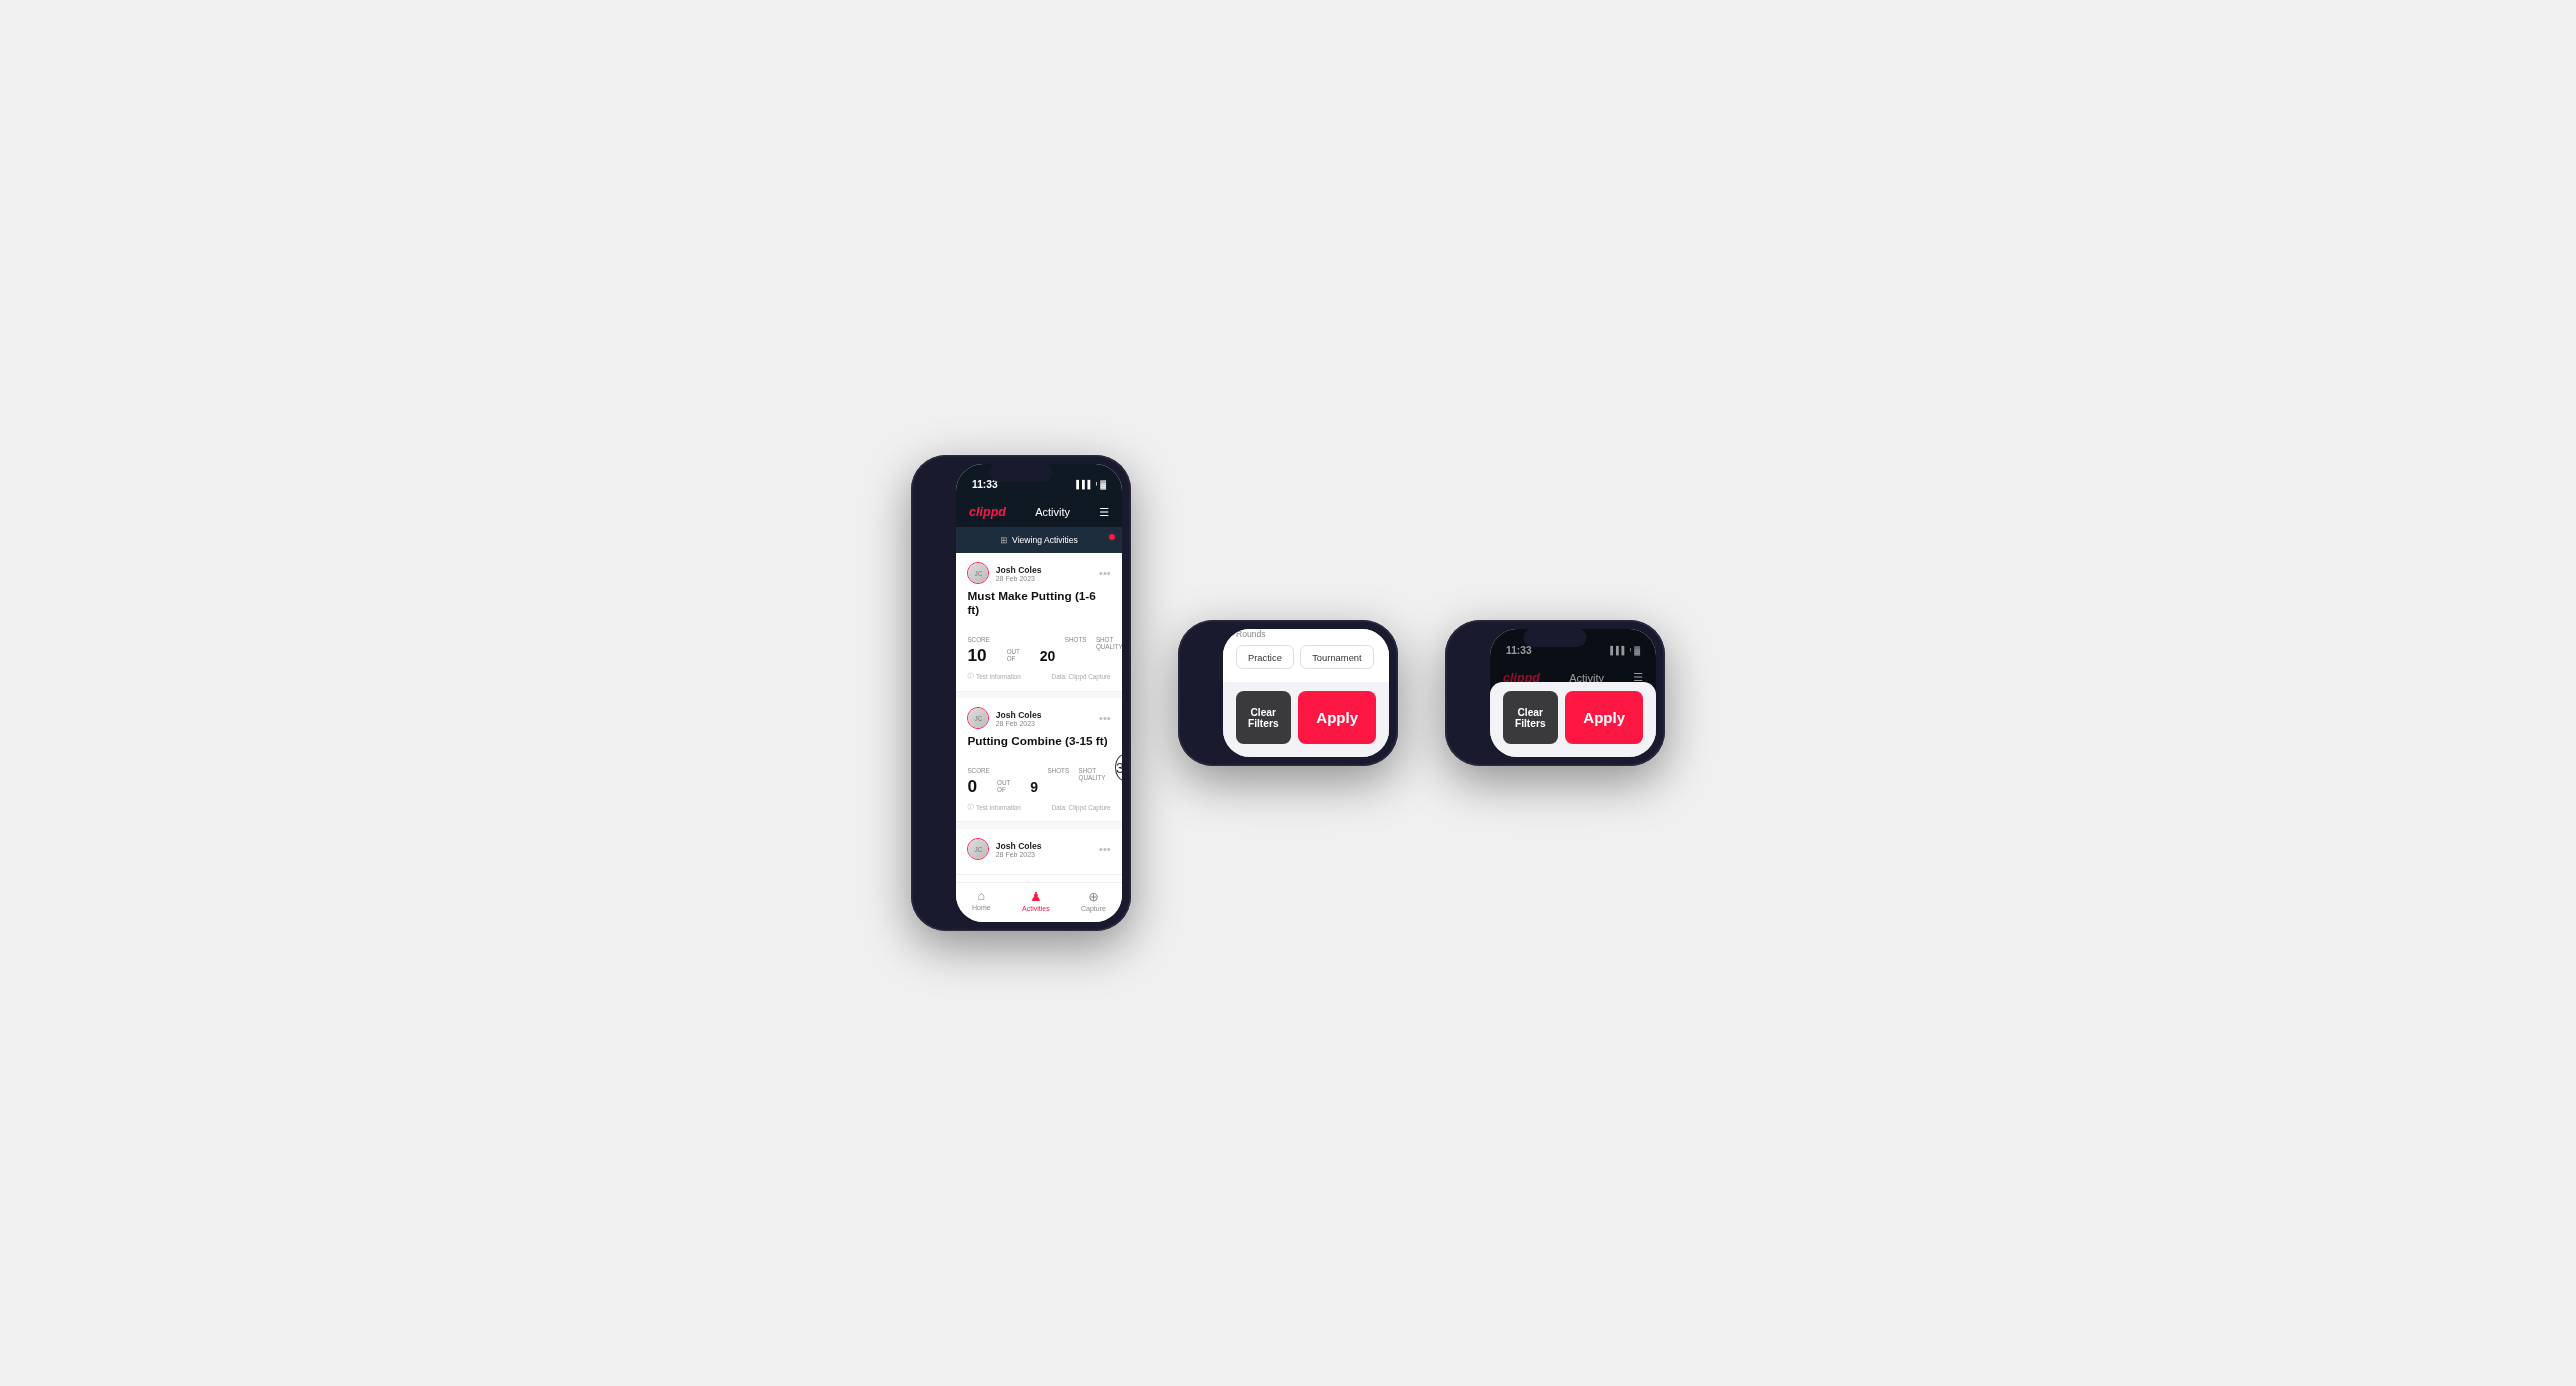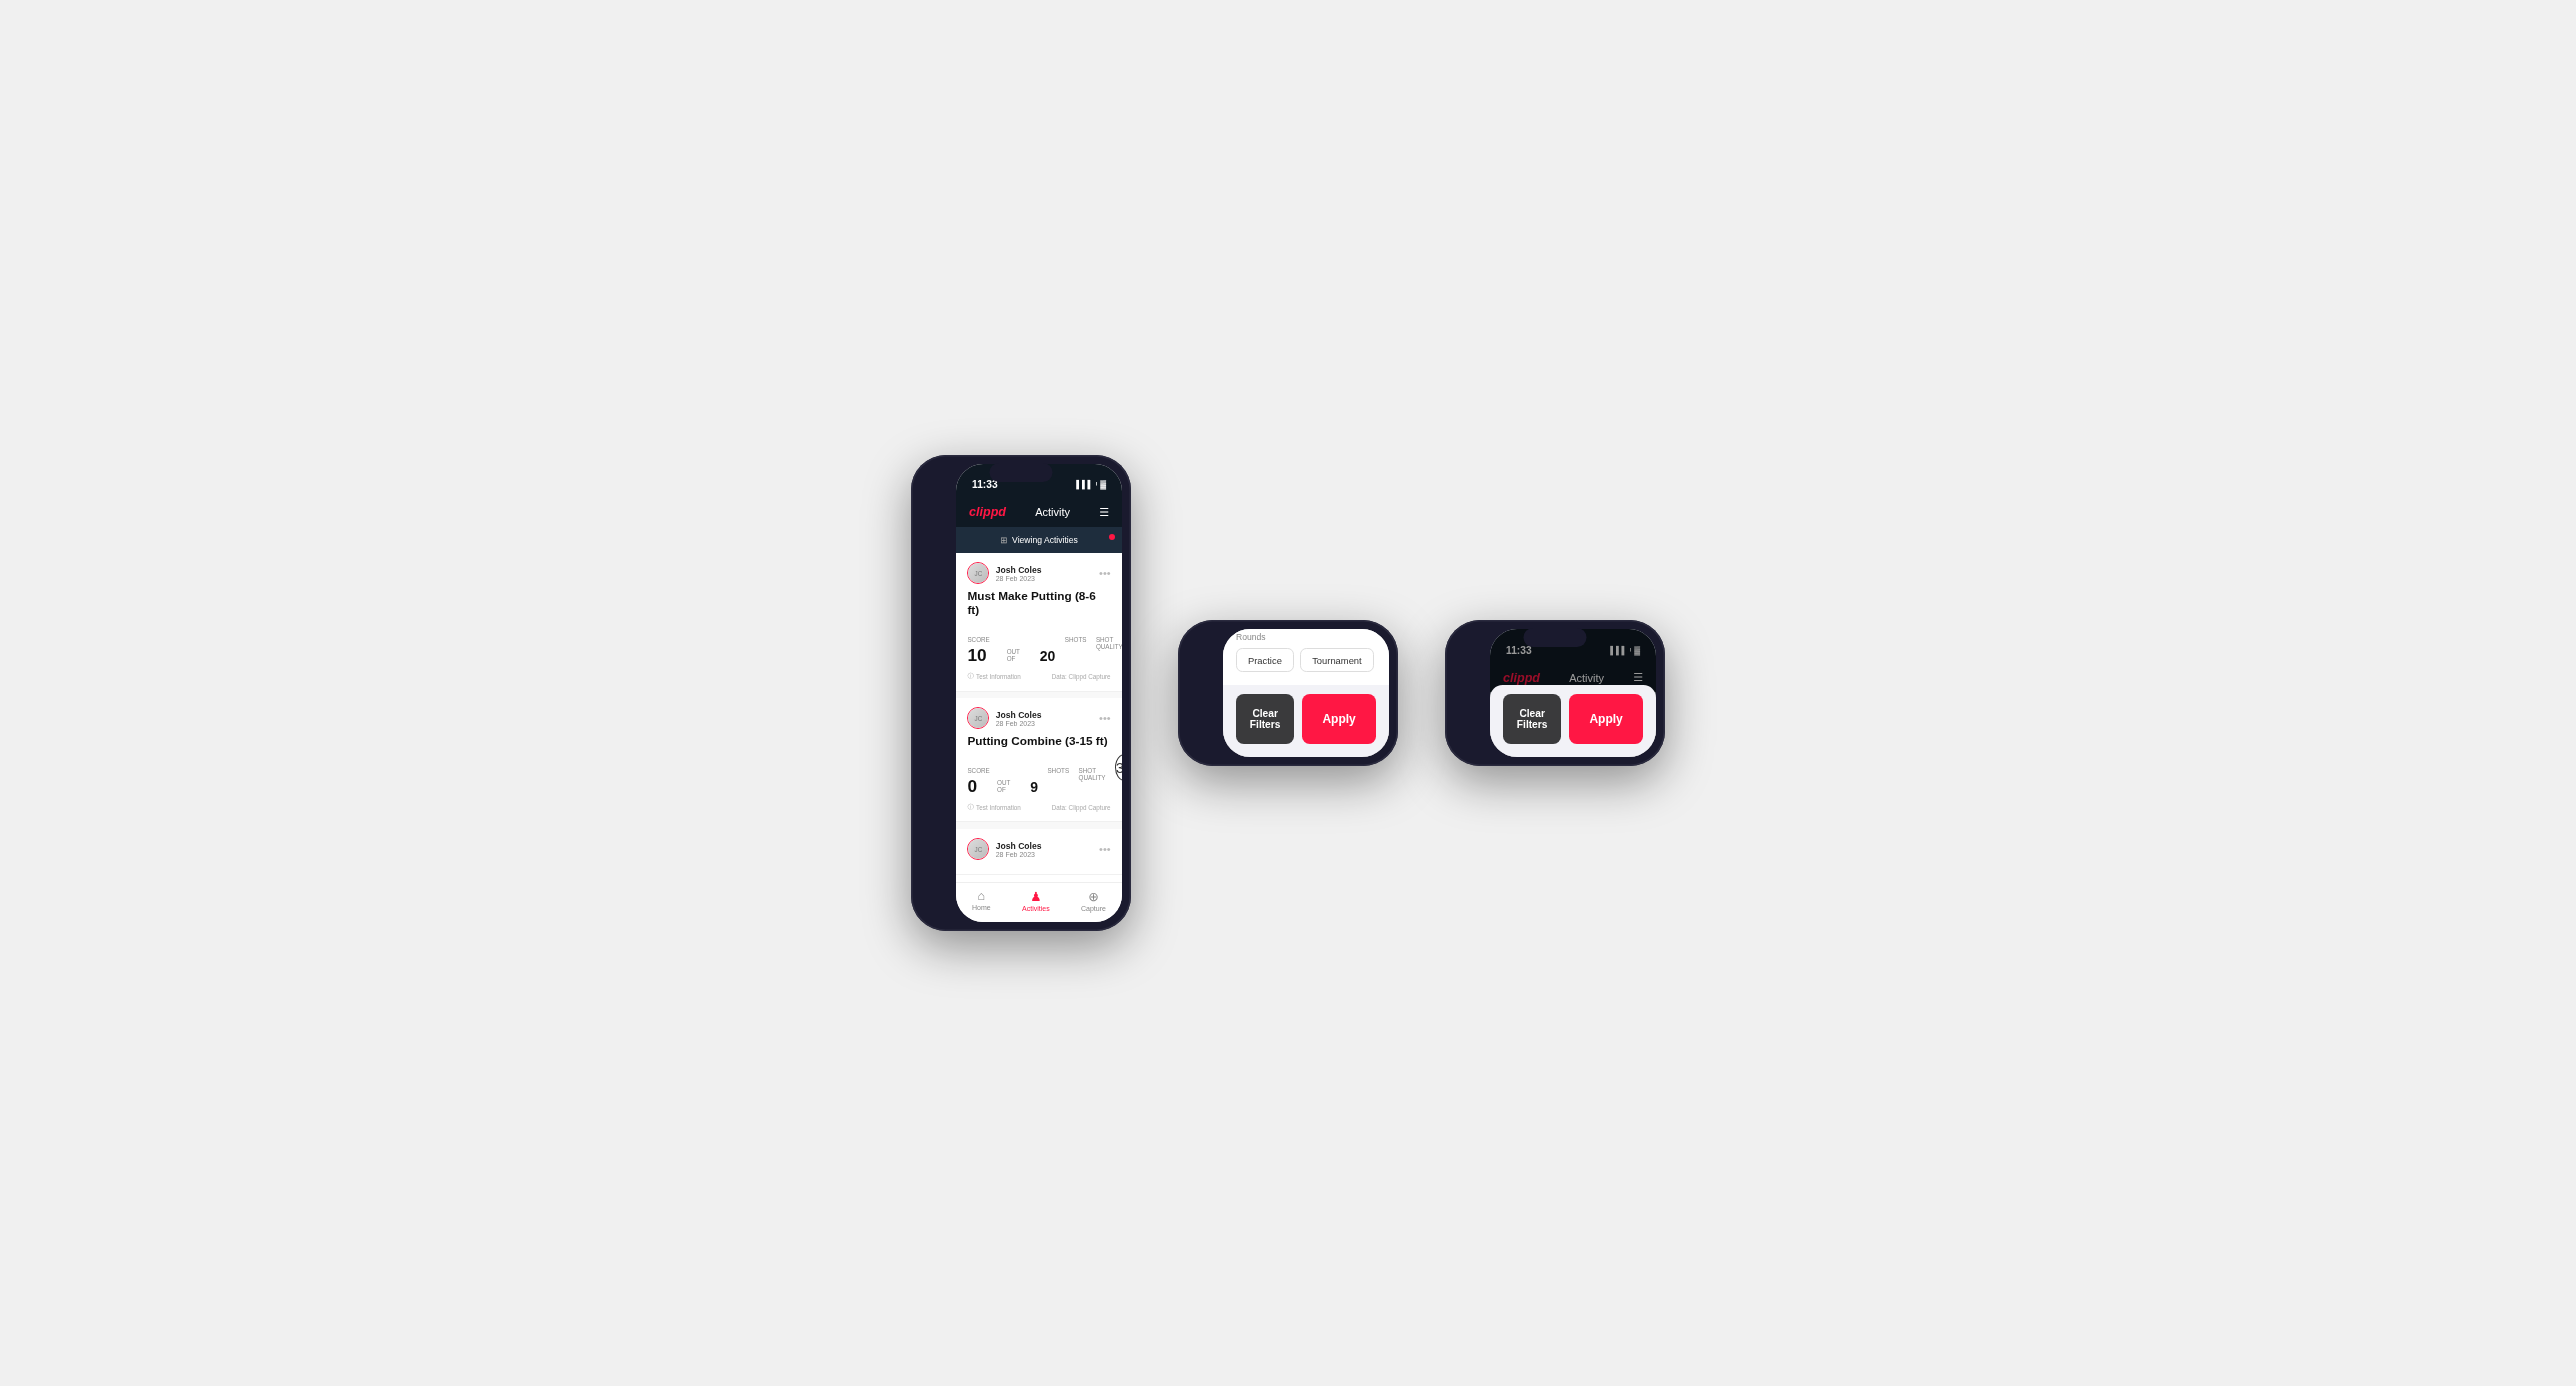--- a/index.html
+++ b/index.html
@@ -218,21 +218,21 @@
       font-weight: 600;
       border: none;
       cursor: pointer;
     }
     .btn-apply {
       flex: 1;
       padding: 18px;
       border-radius: 7.8px;
       background: #ff1744;
       color: #fff;
-      font-size: 12px;
+      font-size: 15px;
       font-weight: 600;
       border: none;
       cursor: pointer;
     }
   </style>
 </head>
 <body>
 
 <div class="scene">
 
@@ -269,21 +269,21 @@
               <div class="avatar">
                 <div class="avatar-img">JC</div>
               </div>
               <div>
                 <div class="user-name">Josh Coles</div>
                 <div class="user-date">28 Feb 2023</div>
               </div>
             </div>
             <span class="more-dots">•••</span>
           </div>
-          <div class="activity-title">Must Make Putting (8-6 ft)</div>
+          <div class="activity-title">Must Make Putting (1-6 ft)</div>
           <div class="stats-row">
             <div class="stat-group">
               <span class="stat-label">Score</span>
               <div class="stat-out-of">
                 <span class="stat-value">10</span>
                 <span class="out-of-text">OUT OF</span>
                 <span class="stat-value" style="font-size:14px;">20</span>
               </div>
             </div>
             <div class="stat-group">

